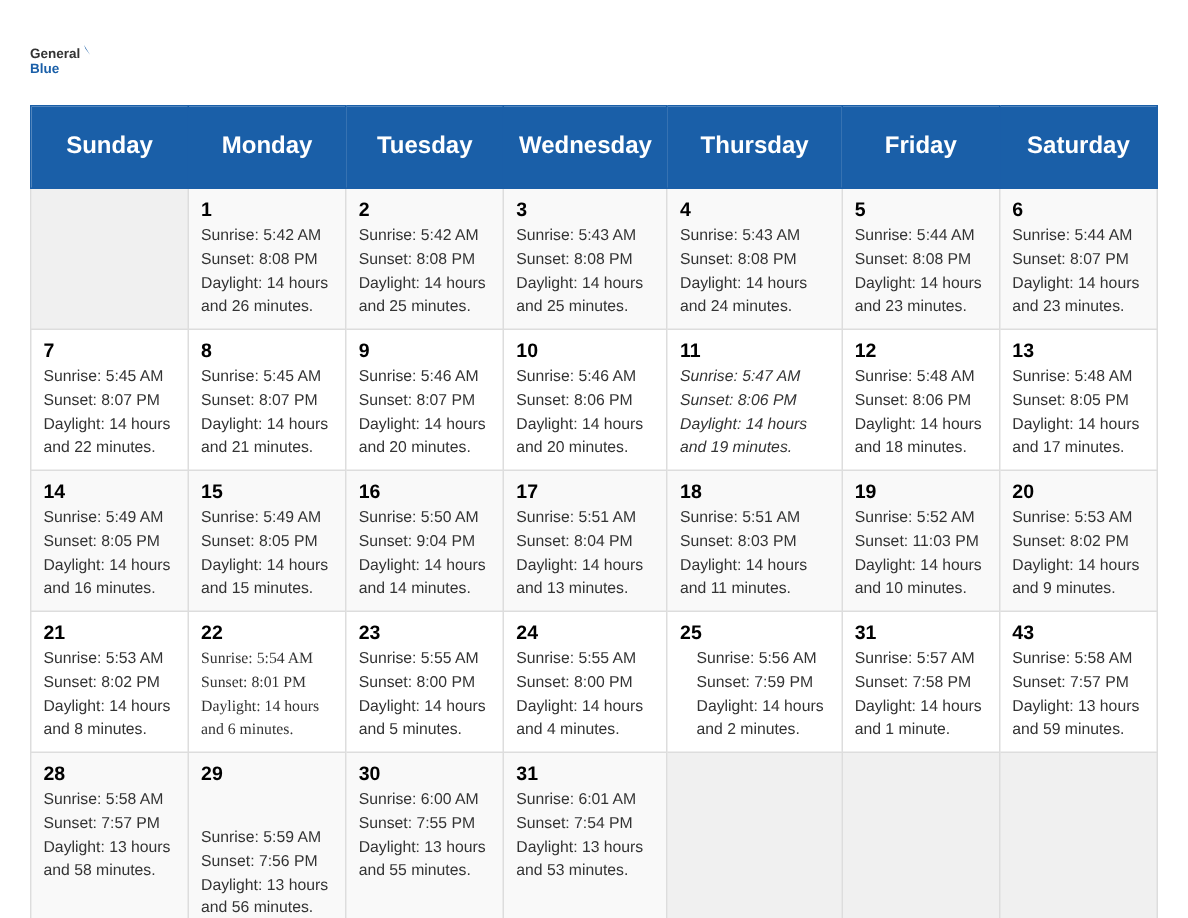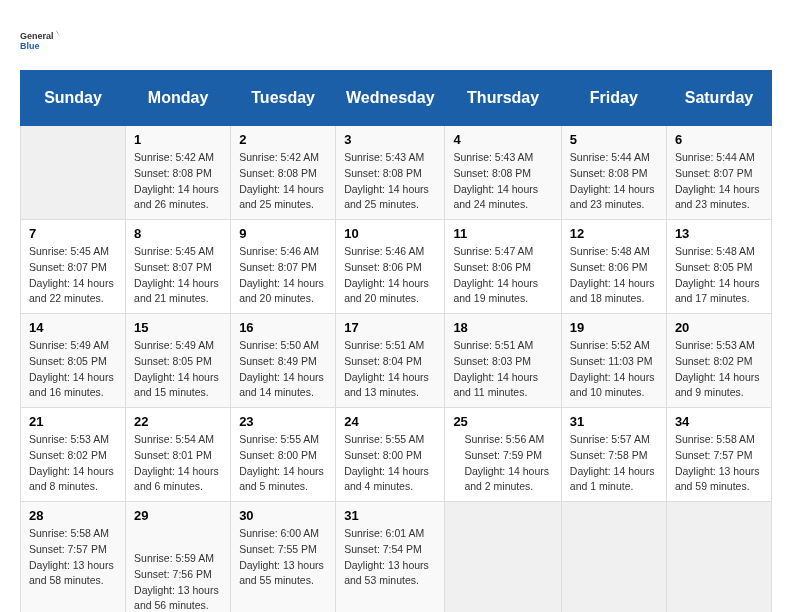--- a/index.html
+++ b/index.html
@@ -179,21 +179,21 @@
         </td>
         <td>
           <span class="day-number">10</span>
           <div class="day-info" style="white-space: pre-line;">Sunrise: 5:46 AM
 Sunset: 8:06 PM
 Daylight: 14 hours
 and 20 minutes.</div>
         </td>
         <td>
           <span class="day-number">11</span>
-          <div class="day-info" style="white-space: pre-line;">Sunrise: 5:47 AM
+          <div class="day-info" style="white-space: pre-line; font-style: italic;">Sunrise: 5:47 AM
 Sunset: 8:06 PM
 Daylight: 14 hours
 and 19 minutes.</div>
         </td>
         <td>
           <span class="day-number">12</span>
           <div class="day-info" style="white-space: pre-line;">Sunrise: 5:48 AM
 Sunset: 8:06 PM
 Daylight: 14 hours
 and 18 minutes.</div>
@@ -217,21 +217,21 @@
         <td>
           <span class="day-number">15</span>
           <div class="day-info" style="white-space: pre-line;">Sunrise: 5:49 AM
 Sunset: 8:05 PM
 Daylight: 14 hours
 and 15 minutes.</div>
         </td>
         <td>
           <span class="day-number">16</span>
           <div class="day-info" style="white-space: pre-line;">Sunrise: 5:50 AM
-Sunset: 8:49 PM
+Sunset: 9:04 PM
 Daylight: 14 hours
 and 14 minutes.</div>
         </td>
         <td>
           <span class="day-number">17</span>
           <div class="day-info" style="white-space: pre-line;">Sunrise: 5:51 AM
 Sunset: 8:04 PM
 Daylight: 14 hours
 and 13 minutes.</div>
         </td>
@@ -260,21 +260,21 @@
       <tr>
         <td>
           <span class="day-number">21</span>
           <div class="day-info" style="white-space: pre-line;">Sunrise: 5:53 AM
 Sunset: 8:02 PM
 Daylight: 14 hours
 and 8 minutes.</div>
         </td>
         <td>
           <span class="day-number">22</span>
-          <div class="day-info" style="white-space: pre-line;">Sunrise: 5:54 AM
+          <div class="day-info" style="white-space: pre-line; font-family: Liberation Serif, serif;">Sunrise: 5:54 AM
 Sunset: 8:01 PM
 Daylight: 14 hours
 and 6 minutes.</div>
         </td>
         <td>
           <span class="day-number">23</span>
           <div class="day-info" style="white-space: pre-line;">Sunrise: 5:55 AM
 Sunset: 8:00 PM
 Daylight: 14 hours
 and 5 minutes.</div>
@@ -294,21 +294,21 @@
 and 2 minutes.</div>
         </td>
         <td>
           <span class="day-number">31</span>
           <div class="day-info" style="white-space: pre-line;">Sunrise: 5:57 AM
 Sunset: 7:58 PM
 Daylight: 14 hours
 and 1 minute.</div>
         </td>
         <td>
-          <span class="day-number">34</span>
+          <span class="day-number">43</span>
           <div class="day-info" style="white-space: pre-line;">Sunrise: 5:58 AM
 Sunset: 7:57 PM
 Daylight: 13 hours
 and 59 minutes.</div>
         </td>
       </tr>
       <tr>
         <td>
           <span class="day-number">28</span>
           <div class="day-info" style="white-space: pre-line;">Sunrise: 5:58 AM

